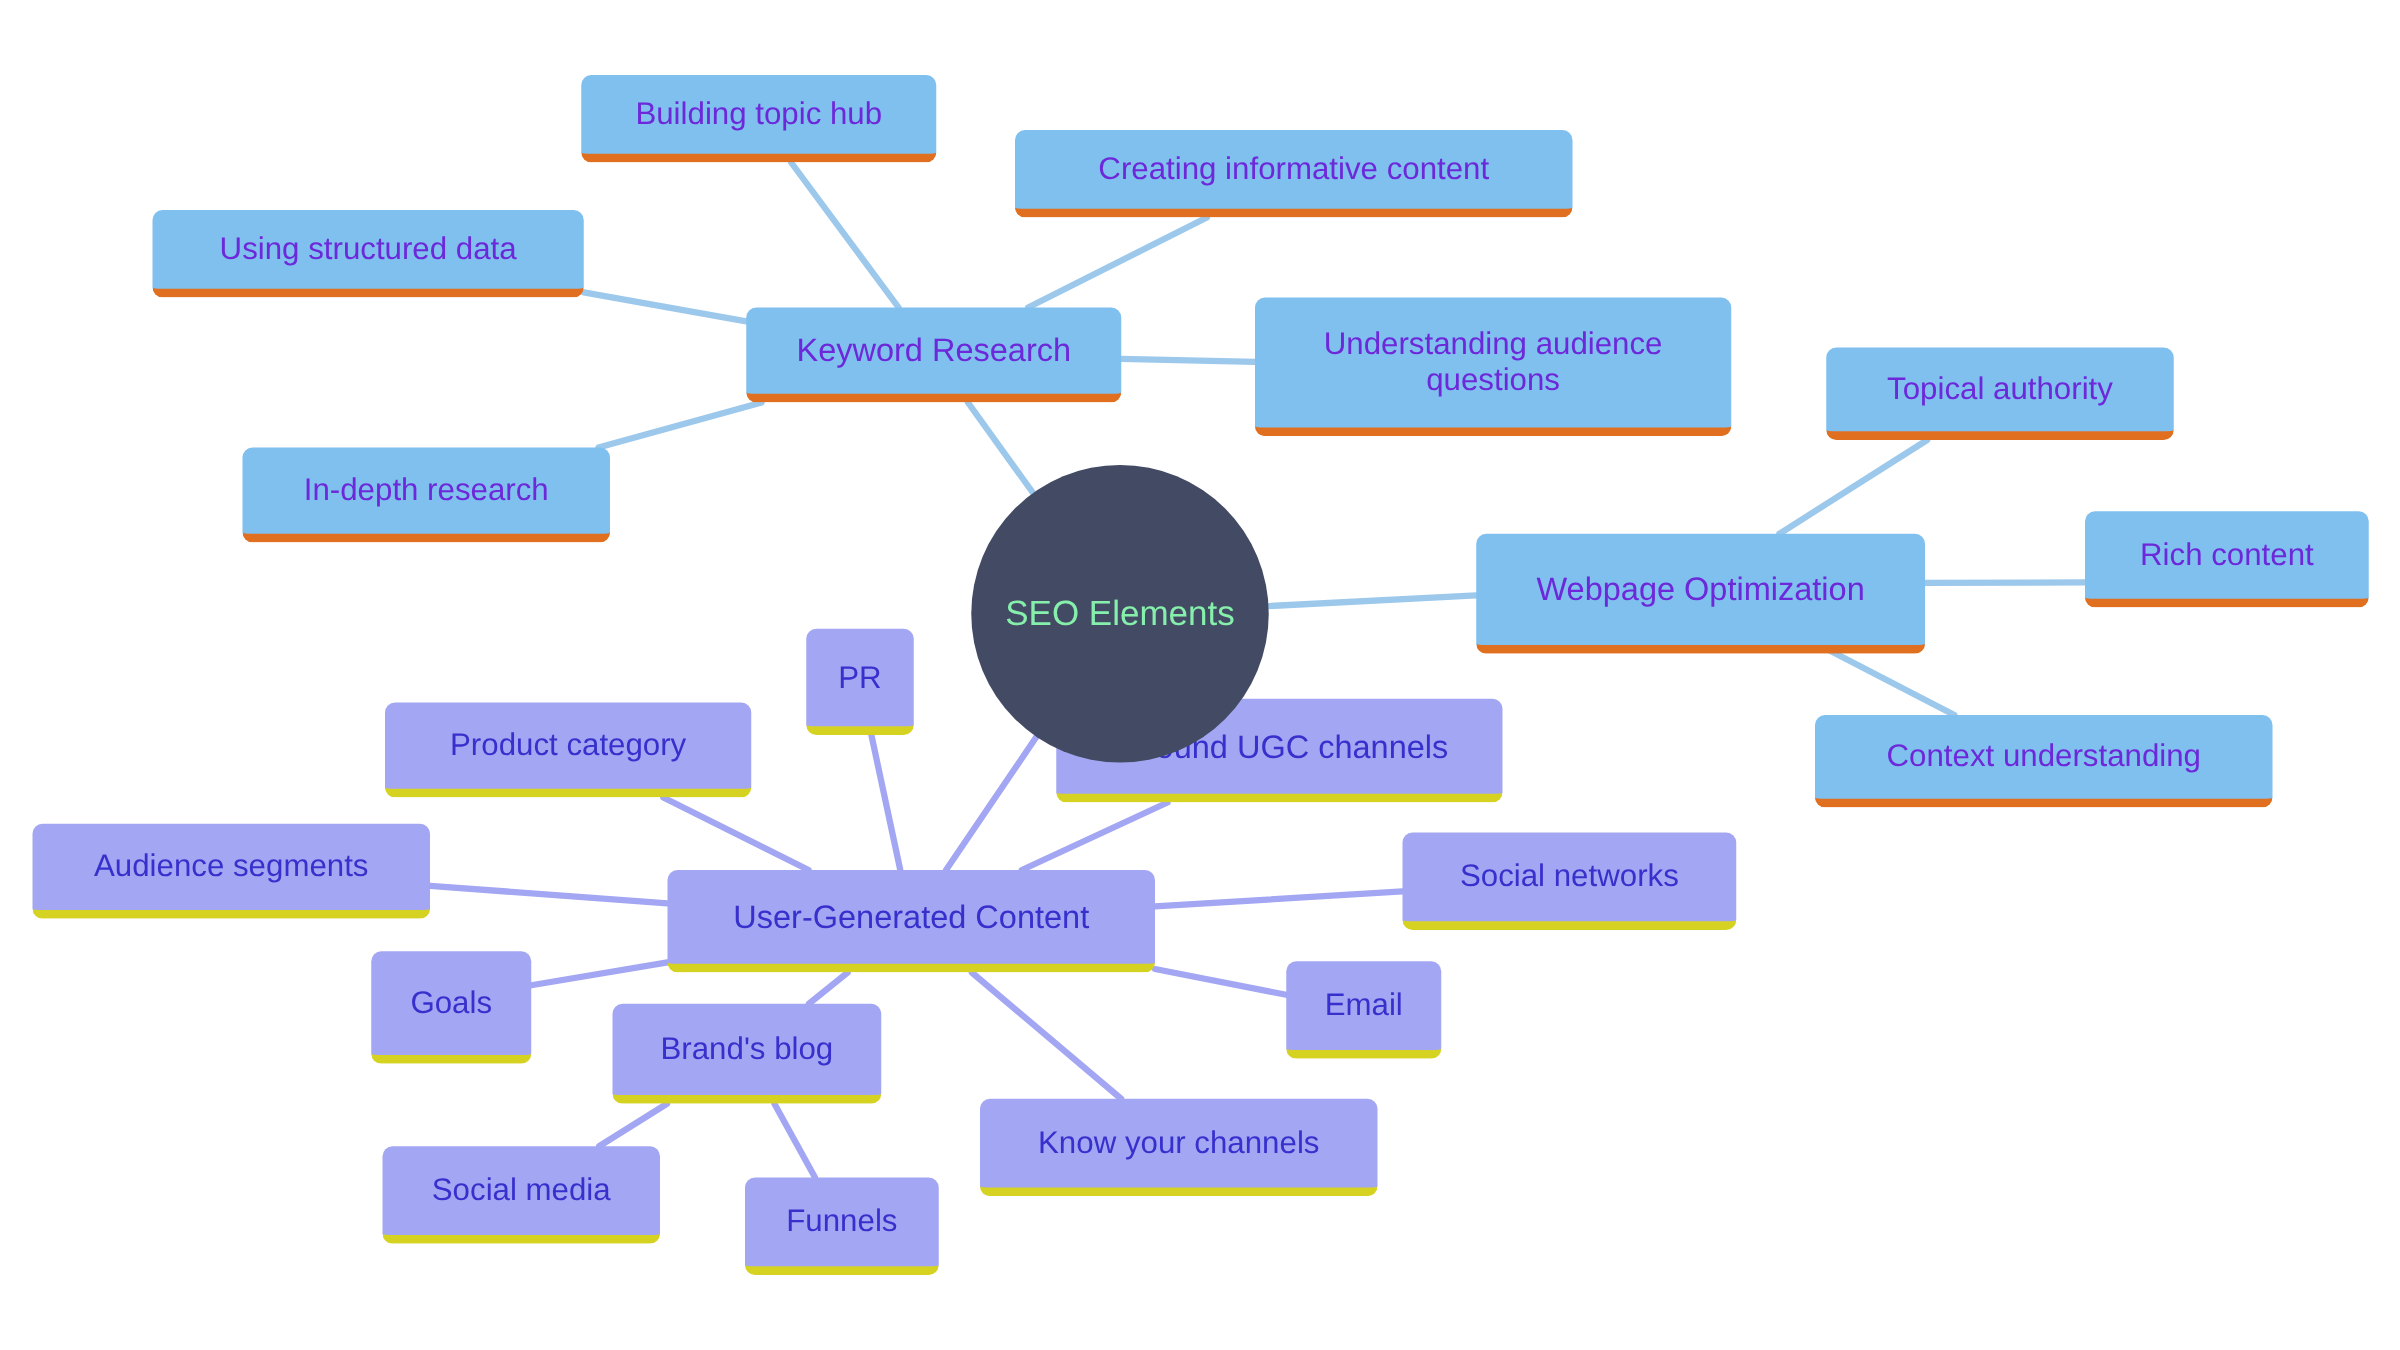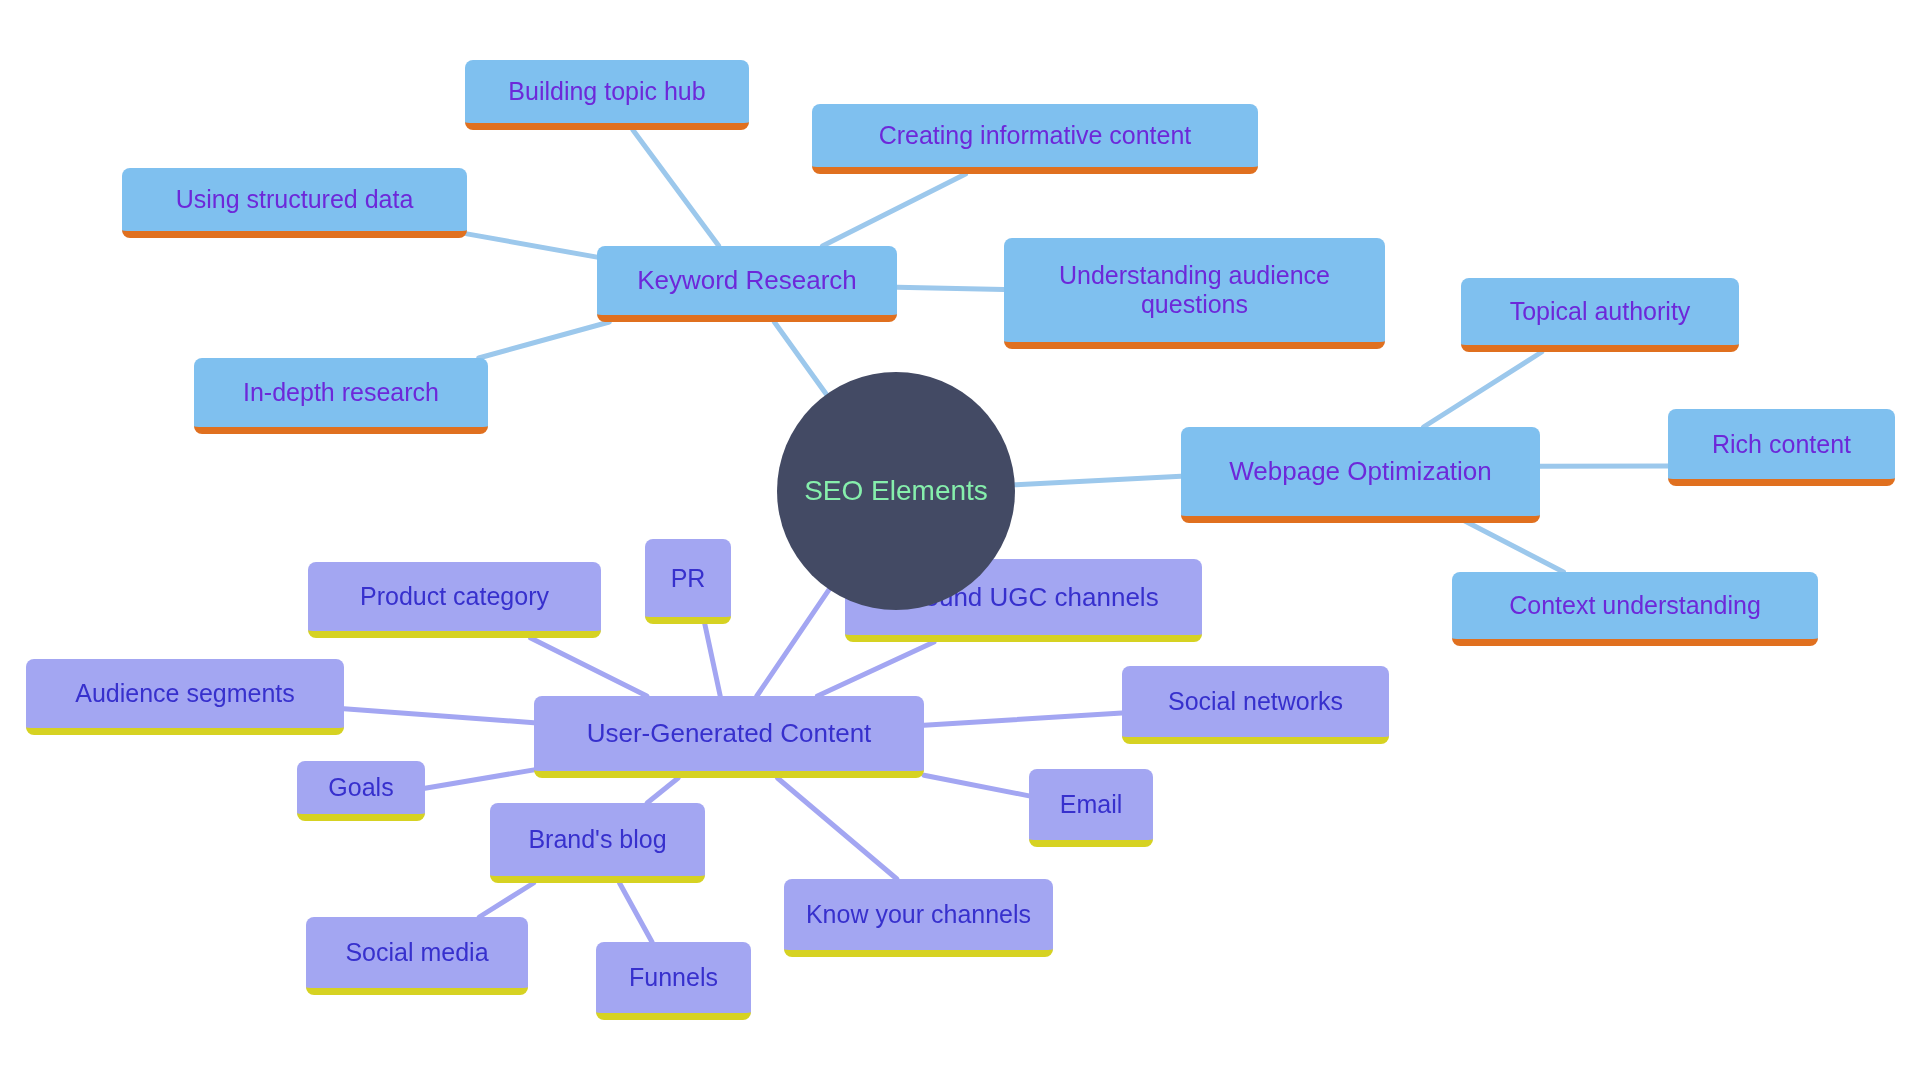--- a/index.html
+++ b/index.html
@@ -90,27 +90,27 @@
       <div class="node blue" style="left: 812px; top: 104px; width: 446px; height: 70px; font-size: 25px;">Creating informative content</div>
       <div class="node blue" style="left: 122px; top: 168px; width: 345px; height: 70px; font-size: 25px;">Using structured data</div>
       <div class="node blue" style="left: 597px; top: 246px; width: 300px; height: 76px; font-size: 26px;">Keyword Research</div>
       <div class="node blue" style="left: 1004px; top: 238px; width: 381px; height: 111px; font-size: 25px;">Understanding audience
 questions</div>
       <div class="node blue" style="left: 1461px; top: 278px; width: 278px; height: 74px; font-size: 25px;">Topical authority</div>
       <div class="node blue" style="left: 194px; top: 358px; width: 294px; height: 76px; font-size: 25px;">In-depth research</div>
       <div class="node blue" style="left: 1181px; top: 427px; width: 359px; height: 96px; font-size: 26px;">Webpage Optimization</div>
       <div class="node blue" style="left: 1668px; top: 409px; width: 227px; height: 77px; font-size: 25px;">Rich content</div>
       <div class="node blue" style="left: 1452px; top: 572px; width: 366px; height: 74px; font-size: 25px;">Context understanding</div>
-      <div class="node purple" style="left: 645px; top: 503px; width: 86px; height: 85px; font-size: 25px; margin-top: 36px;">PR</div>
+      <div class="node purple" style="left: 645px; top: 503px; width: 86px; height: 85px; font-size: 25px;">PR</div>
       <div class="node purple" style="left: 308px; top: 562px; width: 293px; height: 76px; font-size: 25px;">Product category</div>
       <div class="node purple" style="left: 845px; top: 559px; width: 357px; height: 83px; font-size: 26px;">Inbound UGC channels</div>
       <div class="node purple" style="left: 26px; top: 659px; width: 318px; height: 76px; font-size: 25px;">Audience segments</div>
       <div class="node purple" style="left: 1122px; top: 666px; width: 267px; height: 78px; font-size: 25px;">Social networks</div>
       <div class="node purple" style="left: 534px; top: 696px; width: 390px; height: 82px; font-size: 26px;">User-Generated Content</div>
-      <div class="node purple" style="left: 297px; top: 761px; width: 128px; height: 60px; font-size: 25px;">Goals</div>
+      <div class="node purple" style="left: 297px; top: 761px; width: 128px; height: 90px; font-size: 25px;">Goals</div>
       <div class="node purple" style="left: 1029px; top: 769px; width: 124px; height: 78px; font-size: 25px;">Email</div>
       <div class="node purple" style="left: 490px; top: 803px; width: 215px; height: 80px; font-size: 25px;">Brand's blog</div>
-      <div class="node purple" style="left: 784px; top: 879px; width: 269px; height: 78px; font-size: 25px;">Know your channels</div>
+      <div class="node purple" style="left: 784px; top: 879px; width: 318px; height: 78px; font-size: 25px;">Know your channels</div>
       <div class="node purple" style="left: 306px; top: 917px; width: 222px; height: 78px; font-size: 25px;">Social media</div>
       <div class="node purple" style="left: 596px; top: 942px; width: 155px; height: 78px; font-size: 25px;">Funnels</div>
       <div class="node-center" style="left: 777px; top: 372px; width: 238px; height: 238px; font-size: 28px;">SEO Elements</div>
     </div>
 </div>
 
 </body></html>

